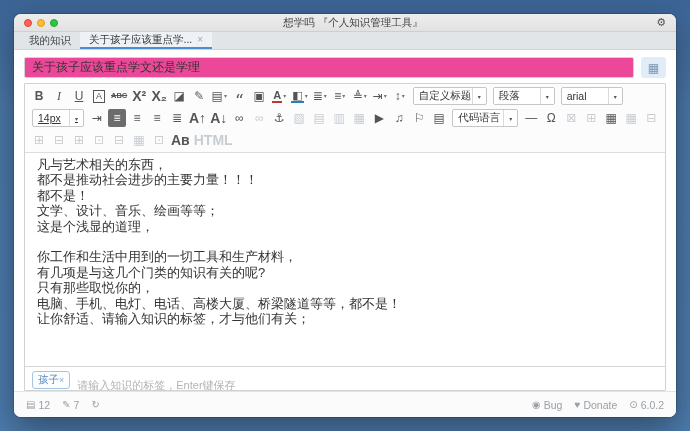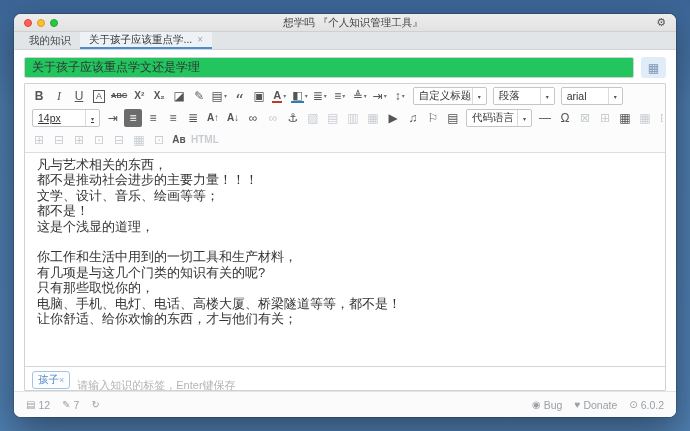--- a/index.html
+++ b/index.html
@@ -36,21 +36,21 @@
     height:18px; flex:0 0 auto; background:#e2e5e7; border-bottom:1px solid #d2d5d7;
     display:flex; align-items:stretch; padding-left:6px; font-size:10.5px; color:#444;
   }
   .tab { display:flex; align-items:center; padding:0 9px; gap:5px; position:relative; }
   .tab.active { background:#eef2f6; border-bottom:2px solid #4a8ecf; color:#333; }
   .tab .close { font-size:10px; color:#9aa; line-height:1; }
   
   .title-row { display:flex; align-items:center; margin:7px 10px 5px 10px; flex:0 0 auto; }
   .title-input {
     flex:1; height:21px; border:1px solid #d2d2d2; border-radius:2px;
-    font-size:12px; color:#333; padding:0 7px; outline:none; background:#22c55e;
+    font-size:12px; color:#333; padding:0 7px; outline:none; background:#ec4899;
     font-family:inherit;
   }
   .title-action {
     width:25px; height:21px; margin-left:7px; background:#e1ecf9; border-radius:3px;
     display:flex; align-items:center; justify-content:center;
     color:#7d96b4; font-size:12px;
   }
   
   .editor-box {
     margin:0 10px; border:1px solid #d2d2d2; flex:1 1 auto;
@@ -65,21 +65,21 @@
   }
   .tb-btn .g { line-height:1; display:inline-block; }
   .tb-btn .caret { font-size:6px; color:#777; margin-left:1px; }
   .tb-btn.disabled, .tb-btn.disabled .caret { color:#c8cdd2; }
   .tb-btn.active { background:#6c6c6c; color:#fff; }
   .tb-btn.bold .g { font-weight:bold; font-size:12px; }
   .tb-btn.italic .g { font-style:italic; font-family:"Liberation Serif","DejaVu Serif",serif; }
   .tb-btn.underline .g { text-decoration:underline; }
   .tb-btn.boxed .g { border:1px solid currentColor; font-size:9px; padding:1px 2px; }
   .tb-btn.strike .g { text-decoration:line-through; font-size:7.5px; font-weight:bold; }
-  .tb-btn.small .g { font-size:10px; font-weight:bold;text-align:center; }
+  .tb-btn.small .g { font-size:14px; font-weight:bold;text-align:center; }
   .tb-btn.quote .g { font-family:"DejaVu Serif",serif; font-size:17px; height:9px; overflow:visible; }
   .tb-btn.fontcolor .g { border-bottom:2px solid #c0392b; font-size:11px; font-weight:bold; padding:0 1px; }
   .tb-btn.bgcolor .g { border-bottom:2px solid #2980b9; font-size:11px; padding:0 1px; }
   .tb-sel {
     display:inline-flex; align-items:center; height:18px; border:1px solid #c6c6c6;
     background:#fff; border-radius:2px; margin:0 3px; font-size:10.5px; color:#333;
     flex:0 0 auto; overflow:hidden;
   }
   .tb-sel .lbl { padding:0 5px; white-space:nowrap; overflow:hidden; flex:1; }
   .tb-sel .sc { border-left:1px solid #dadada; width:14px; align-self:stretch;
@@ -218,21 +218,21 @@
           <span class="tb-sel" style="width: 62px;">
             <span class="lbl">段落</span>
             <span class="sc">▾</span>
           </span>
           <span class="tb-sel" style="width: 62px;">
             <span class="lbl">arial</span>
             <span class="sc">▾</span>
           </span>
         </div>
       <div class="tb-row">
-          <span class="tb-sel" style="width: 68px; text-decoration: underline;">
+          <span class="tb-sel" style="width: 52px; text-decoration: underline;">
             <span class="lbl">14px</span>
             <span class="sc">▾</span>
           </span>
           <span class="tb-btn">
             <span class="g">⇥</span>
           </span>
           <span class="tb-btn active">
             <span class="g">≡</span>
           </span>
           <span class="tb-btn">
@@ -335,29 +335,29 @@
             <span class="g">Aʙ</span>
           </span>
           <span class="tb-btn small disabled">
             <span class="g">HTML</span>
           </span>
         </div>
     </div>
     <div class="content" id="editor">
         <div class="line">凡与艺术相关的东西，</div>
         <div class="line">都不是推动社会进步的主要力量！！！</div>
+        <div class="line">都不是！</div>
         <div class="line">文学、设计、音乐、绘画等等；</div>
-        <div class="line">都不是！</div>
         <div class="line">这是个浅显的道理，</div>
         <div class="line">&nbsp;</div>
         <div class="line">你工作和生活中用到的一切工具和生产材料，</div>
         <div class="line">有几项是与这几个门类的知识有关的呢?</div>
         <div class="line">只有那些取悦你的，</div>
         <div class="line">电脑、手机、电灯、电话、高楼大厦、桥梁隧道等等，都不是！</div>
-        <div class="line">让你舒适、给你欢愉的东西，才与他们有关；</div>
+        <div class="line">让你舒适、请输入知识的标签，才与他们有关；</div>
       </div>
     <div class="tag-row">
       <span id="tag-chips"><span class="tag-chip">
             <span>孩子</span>
             <span class="x">×</span>
           </span></span>
       <input class="tag-input" type="text" placeholder="请输入知识的标签，Enter键保存" style="">
     </div>
   </div>
 

